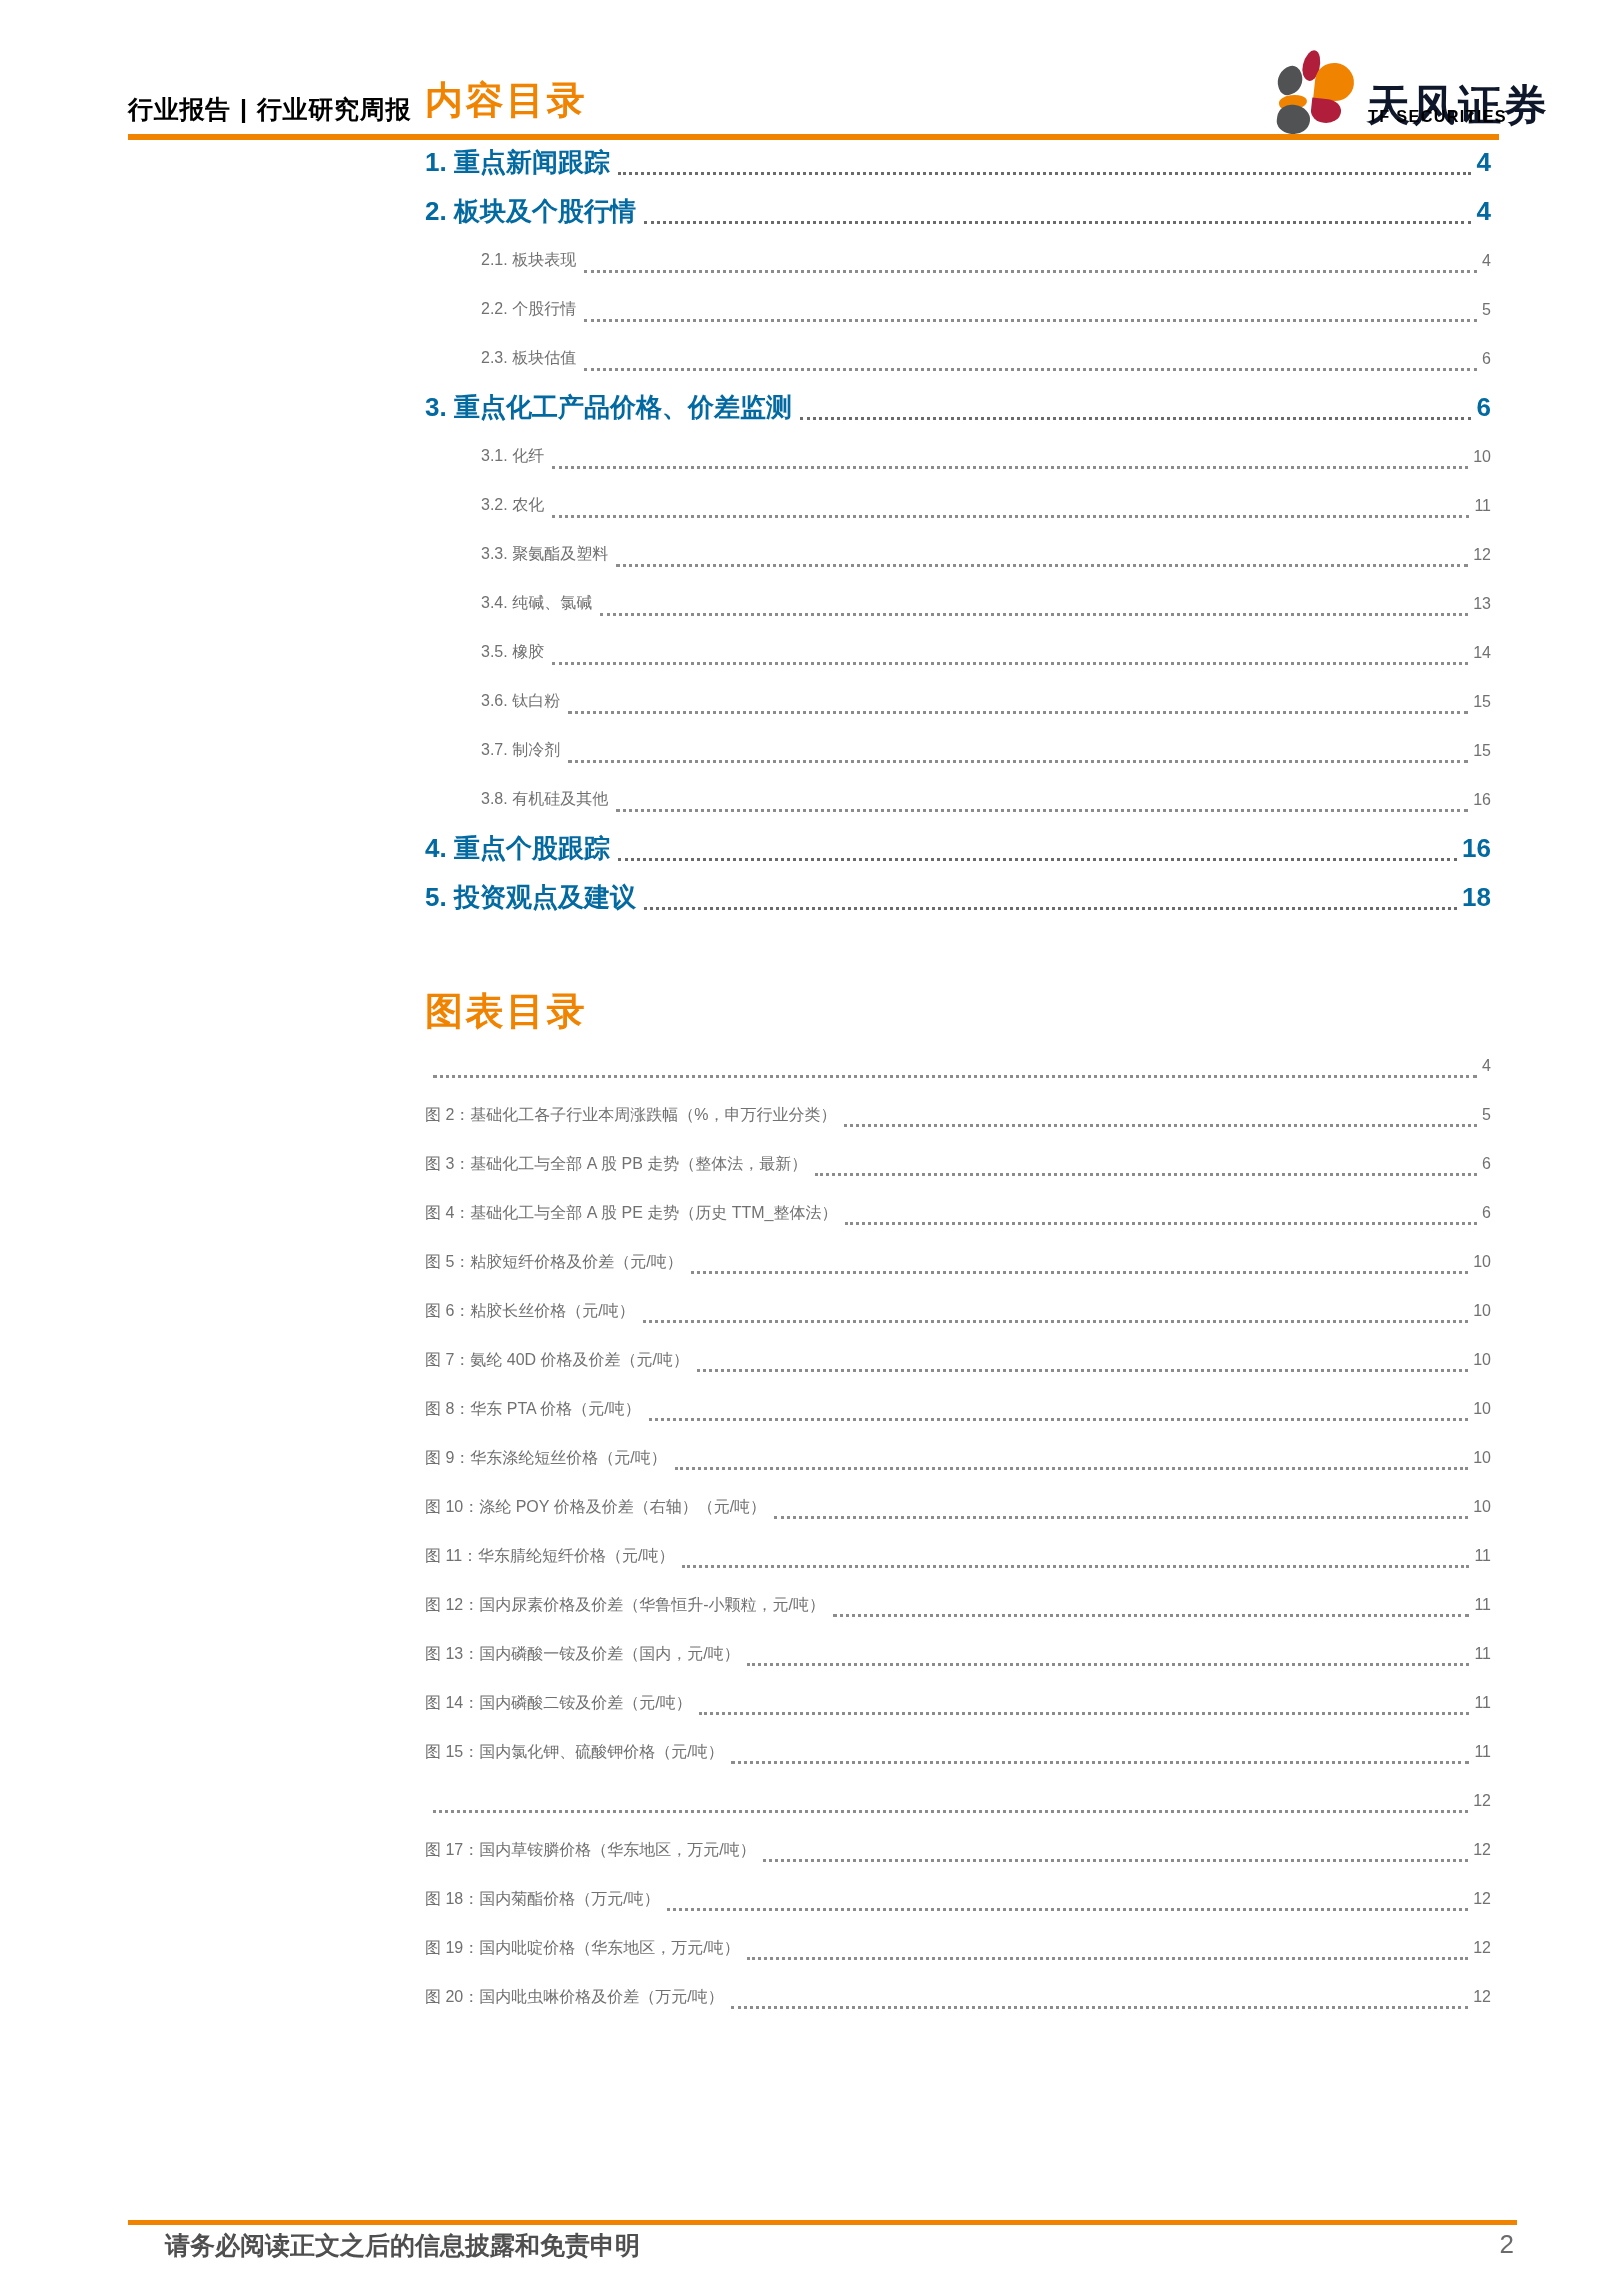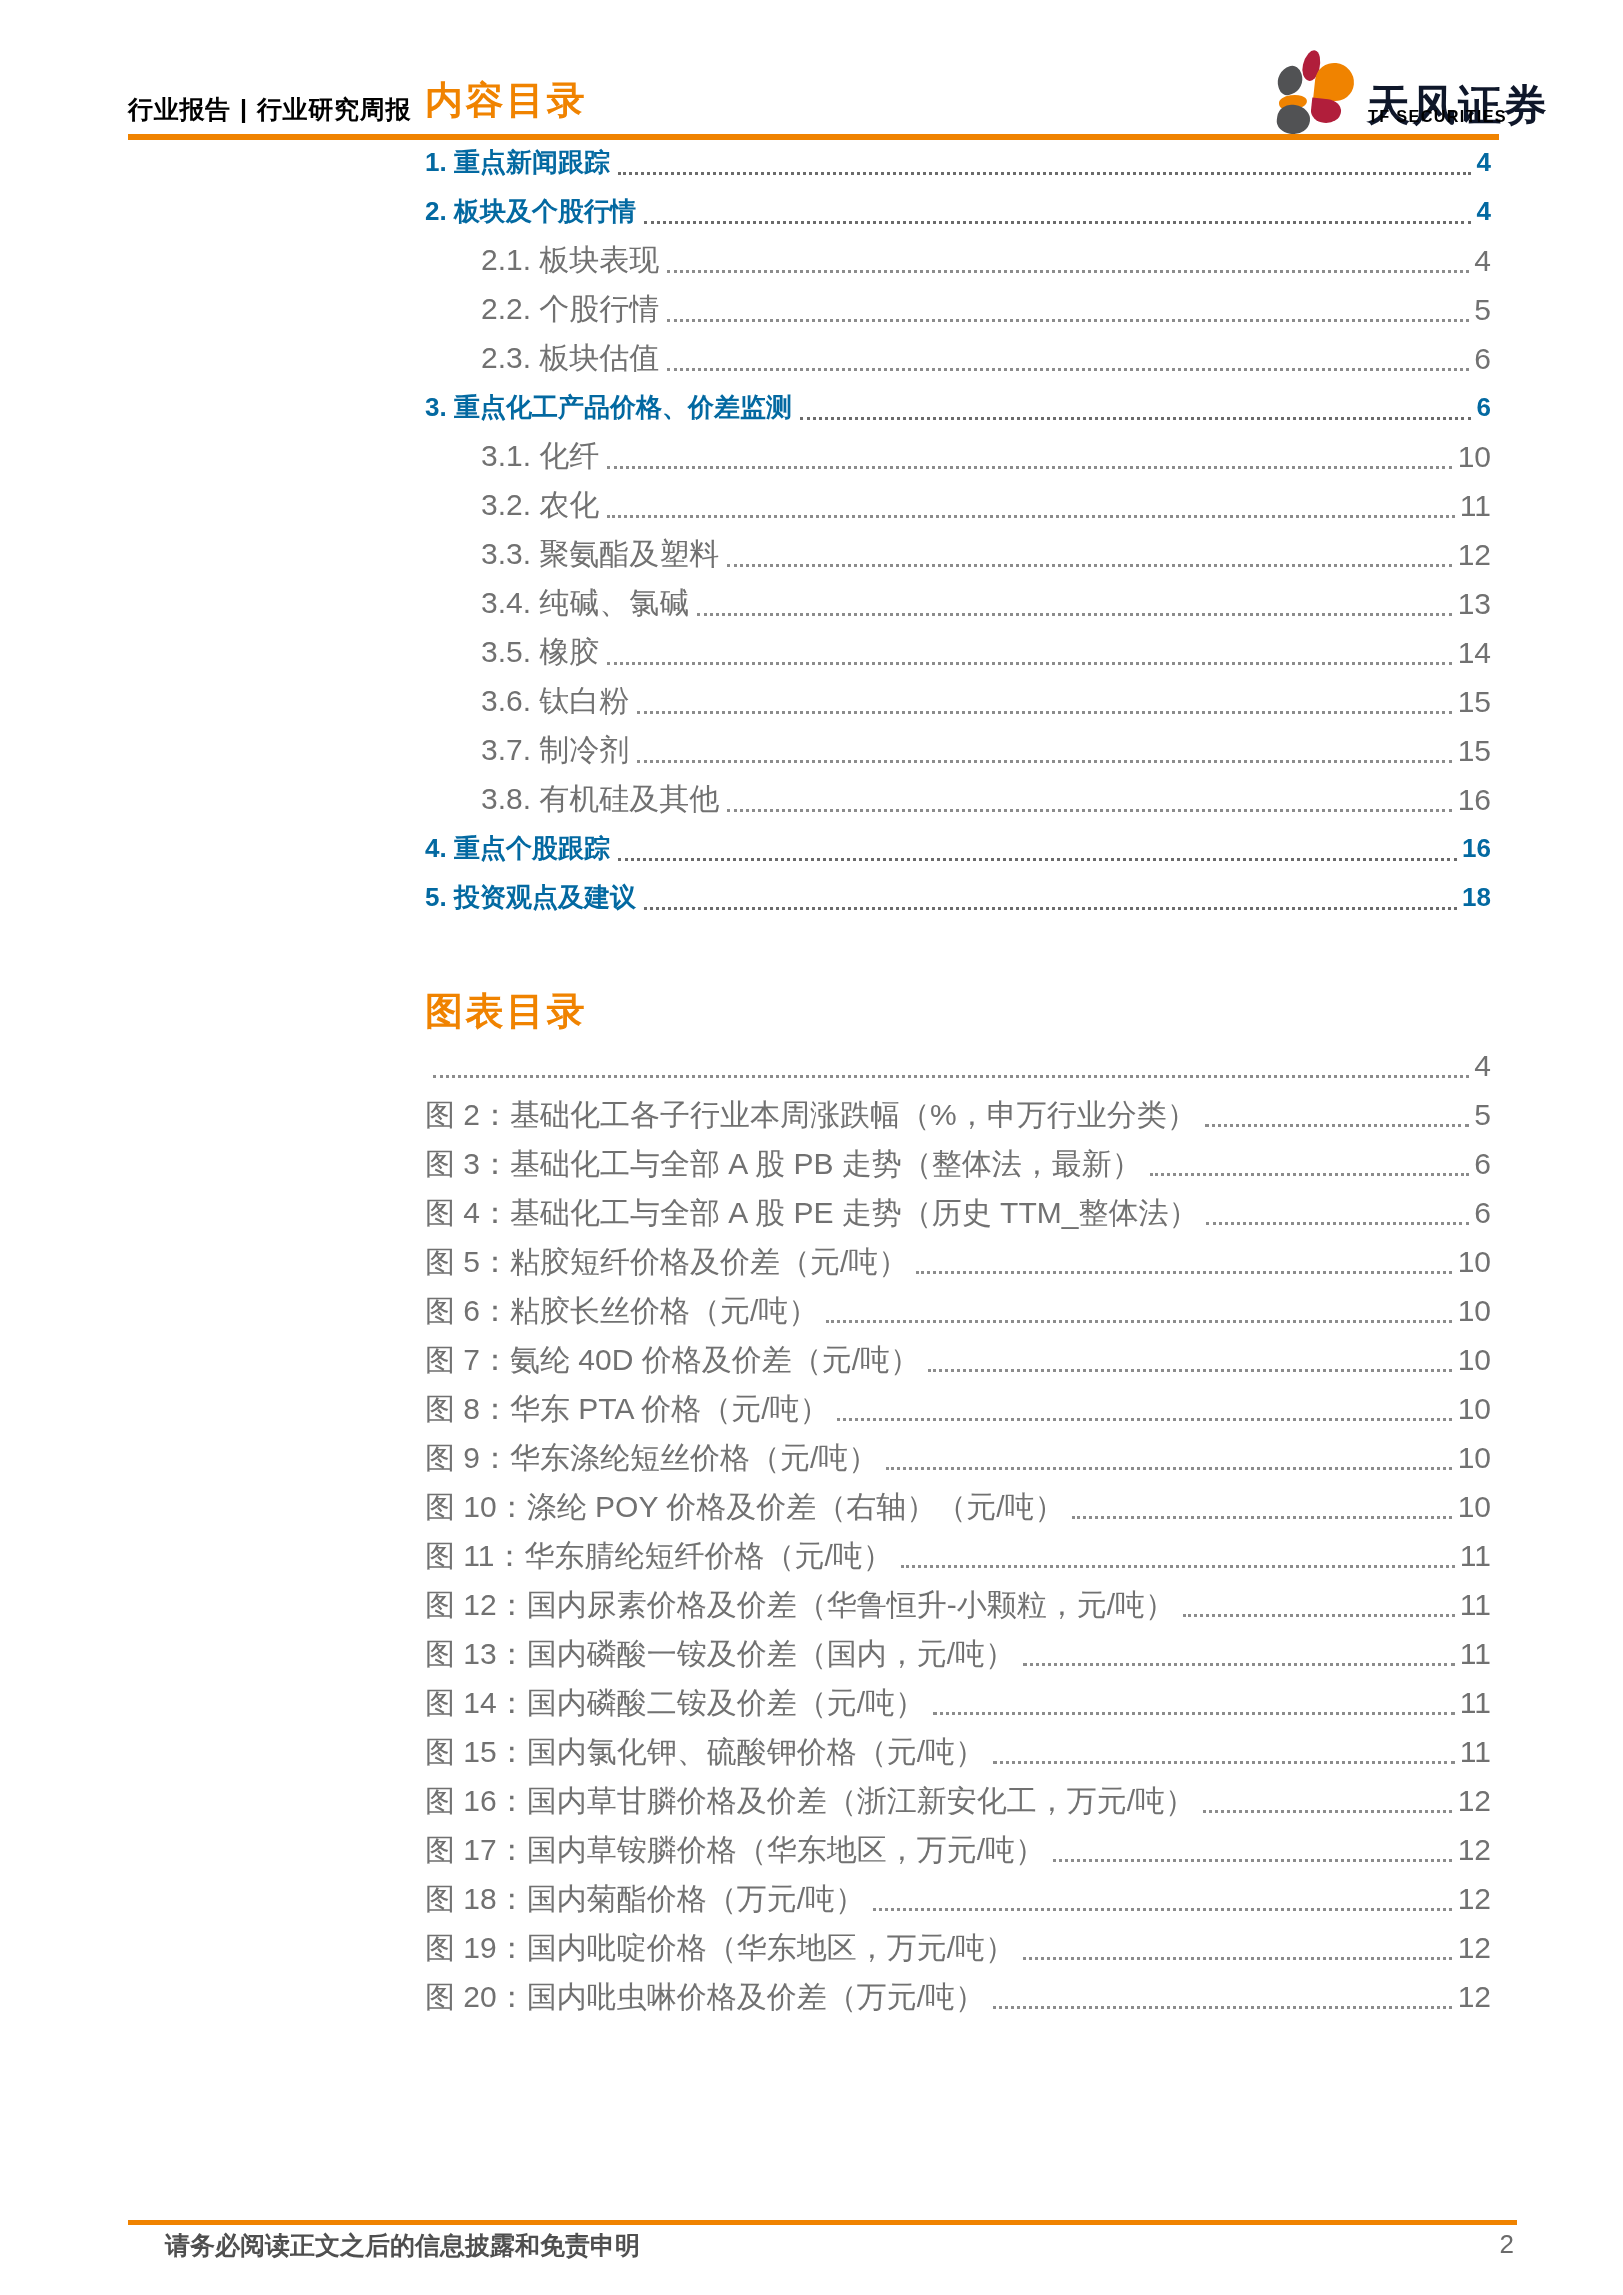--- a/index.html
+++ b/index.html
@@ -45,21 +45,21 @@
   .content { position:absolute; left:425px; top:0; width:1066px; }
   .sec-title {
     margin:0; font-size:38px; line-height:42px; font-weight:bold;
     color:#F08300; letter-spacing:2.6px;
   }
   .toc-title { margin-top:82px;font-family:Liberation Mono, monospace; }
   .figures-title { margin-top:68px; }
   #toc-list { margin-top:14.4px; }
   #figure-list { margin-top:9.2px; }
 
-  .toc-row { display:flex; align-items:center; height:49px; font-size:30px; color:#717171; }
+  .toc-row { display:flex; align-items:center; height:49px; font-size:16px; color:#717171; }
   .toc-row.level1 { font-weight:bold; color:#0369a1; font-size:26px; }
   .toc-row.level2 { padding-left:56px; }
   .row-label { white-space:nowrap; }
   .leader { flex:1 1 auto; align-self:stretch; position:relative; margin:0 5.2px 0 7.8px; }
   .leader::after {
     content:""; position:absolute; left:0; right:0; bottom:12.4px;
     border-bottom:3.3px dotted #8c8c8c;
   }
   .toc-row.level1 .leader::after { border-bottom-color:#6b6b6b; }
   .row-page { white-space:nowrap; }
@@ -256,21 +256,20 @@
           <span class="row-label">图 14：国内磷酸二铵及价差（元/吨）</span>
           <span class="leader"></span>
           <span class="row-page">11</span>
         </div>
         <div class="toc-row">
           <span class="row-label">图 15：国内氯化钾、硫酸钾价格（元/吨）</span>
           <span class="leader"></span>
           <span class="row-page">11</span>
         </div>
         <div class="toc-row">
-          <span class="row-label">图 16：国内草甘膦价格及价差（浙江新安化工，万元/吨）</span>
           <span class="leader"></span>
           <span class="row-page">12</span>
         </div>
         <div class="toc-row">
           <span class="row-label">图 17：国内草铵膦价格（华东地区，万元/吨）</span>
           <span class="leader"></span>
           <span class="row-page">12</span>
         </div>
         <div class="toc-row">
           <span class="row-label">图 18：国内菊酯价格（万元/吨）</span>

